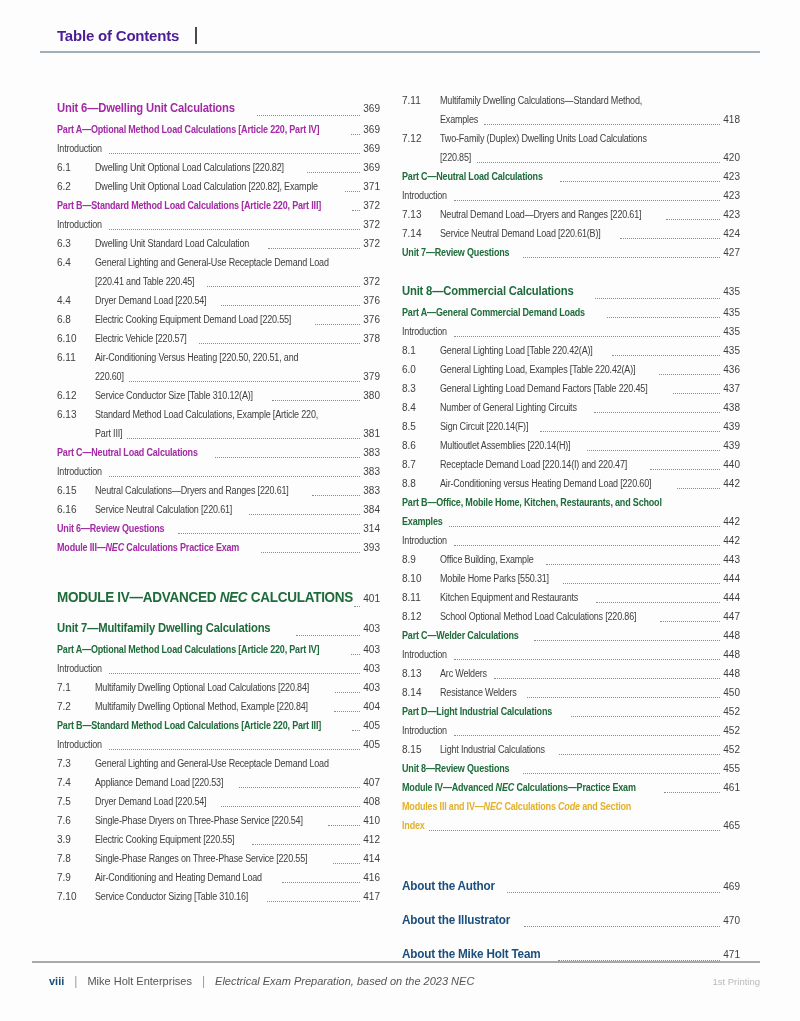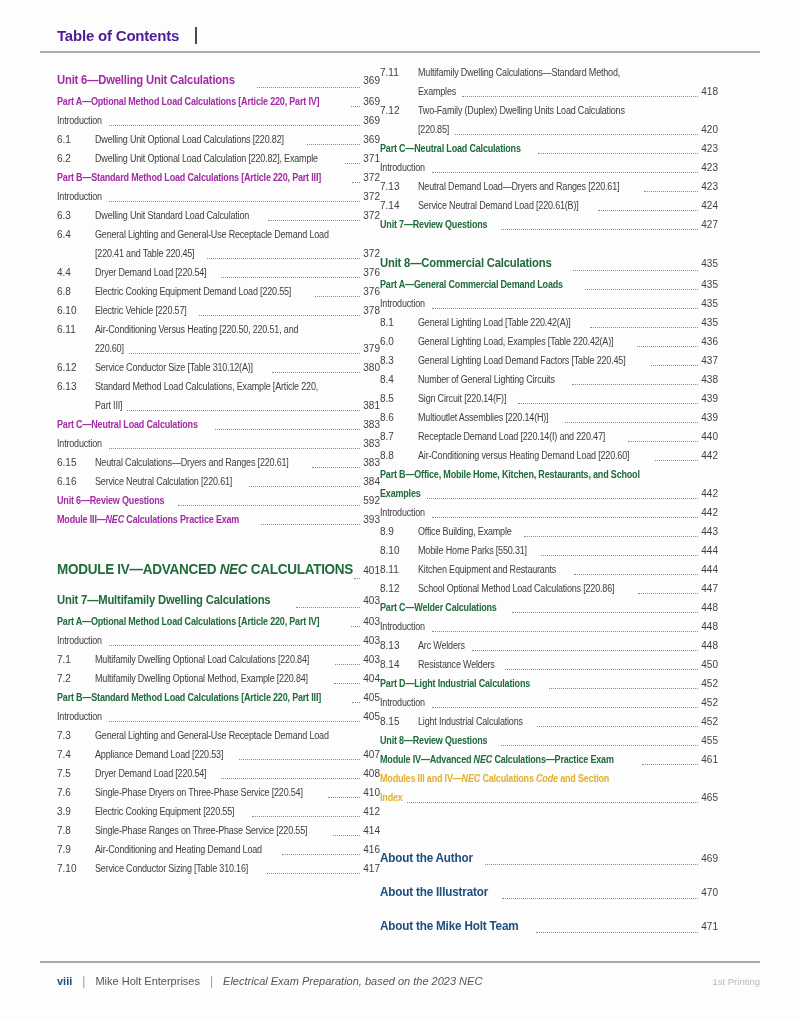--- a/index.html
+++ b/index.html
@@ -10,21 +10,21 @@
     color: #404040;
     position: relative;
     overflow: hidden;
   }
   
   .header { padding: 27px 57px 0 57px; display: flex; align-items: center; }
   .h-title { font-size: 15px; font-weight: bold; color: #4c1d95; letter-spacing: -0.2px; }
   .h-bar { display: inline-block; width: 2px; height: 17px; background: #4a4a4a; margin-left: 16px; }
   .header-rule { margin: 7px 40px 0 40px; height: 2px; background: #a3adb6; }
   
-  .columns { display: flex; margin: 10px 40px 0 57px; }
+  .columns { display: flex; gap: 22px; margin: 38px 40px 0 57px; }
   .toc-col:nth-child(1) { width: 323px; }
   .toc-col:nth-child(2) { width: 338px; }
   .row { font-size: 10px; line-height: 19px; color: #404040; }
   .line { display: flex; align-items: baseline; }
   .num { flex: 0 0 38px; }
   .txt {
     flex: 0 1 auto; min-width: 0; white-space: nowrap;
     letter-spacing: -0.2px;
     transform: scaleX(0.90); transform-origin: 0 60%;
   }
@@ -38,21 +38,21 @@
   .cont.indent { padding-left: 38px; }
   
   .row.unit { line-height: 22px; margin-top: 6px; }
   .row.unit .txt { font-weight: bold; font-size: 12.5px; }
   .row.module { line-height: 24px; margin-top: 14px; margin-bottom: 5px; }
   .row.module .txt { font-weight: bold; font-size: 15px; letter-spacing: -0.3px; }
   .row.part .txt, .row.review .txt { font-weight: bold; }
   .row.about { line-height: 20px; margin-top: 13px; }
   .row.about .txt { font-weight: bold; font-size: 13px; }
   
-  .footer { position: absolute; left: 40px; right: 40px; top: 961px; }
+  .footer { position: absolute; left: 32px; right: 40px; top: 961px; }
   .footer-rule { height: 1.5px; background: #a9a9a9; }
   .footer-row { display: flex; align-items: baseline; padding: 11px 0 0 17px; font-size: 11px; }
   .f-page { font-weight: bold; color: #1b4e7d; }
   .f-sep { color: #9b9b9b; margin: 0 10px; font-size: 12px; }
   .f-pub { color: #555; }
   .f-title { color: #555; font-style: italic; }
   .f-print { margin-left: auto; color: #b9b9b9; font-size: 9.5px; }
 </style>
 </head>
 <body>
@@ -216,21 +216,21 @@
           <span class="num">6.16</span>
           <span class="txt"><span>Service Neutral Calculation [220.61]</span></span>
           <span class="leader"></span>
           <span class="pg">384</span>
         </div>
       </div>
       <div class="row review">
         <div class="line">
           <span class="txt" style="color: rgb(163, 43, 165);"><span>Unit 6—Review Questions</span></span>
           <span class="leader"></span>
-          <span class="pg">592</span>
+          <span class="pg">314</span>
         </div>
       </div>
       <div class="row review">
         <div class="line">
           <span class="txt" style="color: rgb(163, 43, 165);"><span>Module III—</span><i>NEC</i><span> Calculations Practice Exam</span></span>
           <span class="leader"></span>
           <span class="pg">393</span>
         </div>
       </div>
       <div class="spacer" style="height: 14px;"></div>

